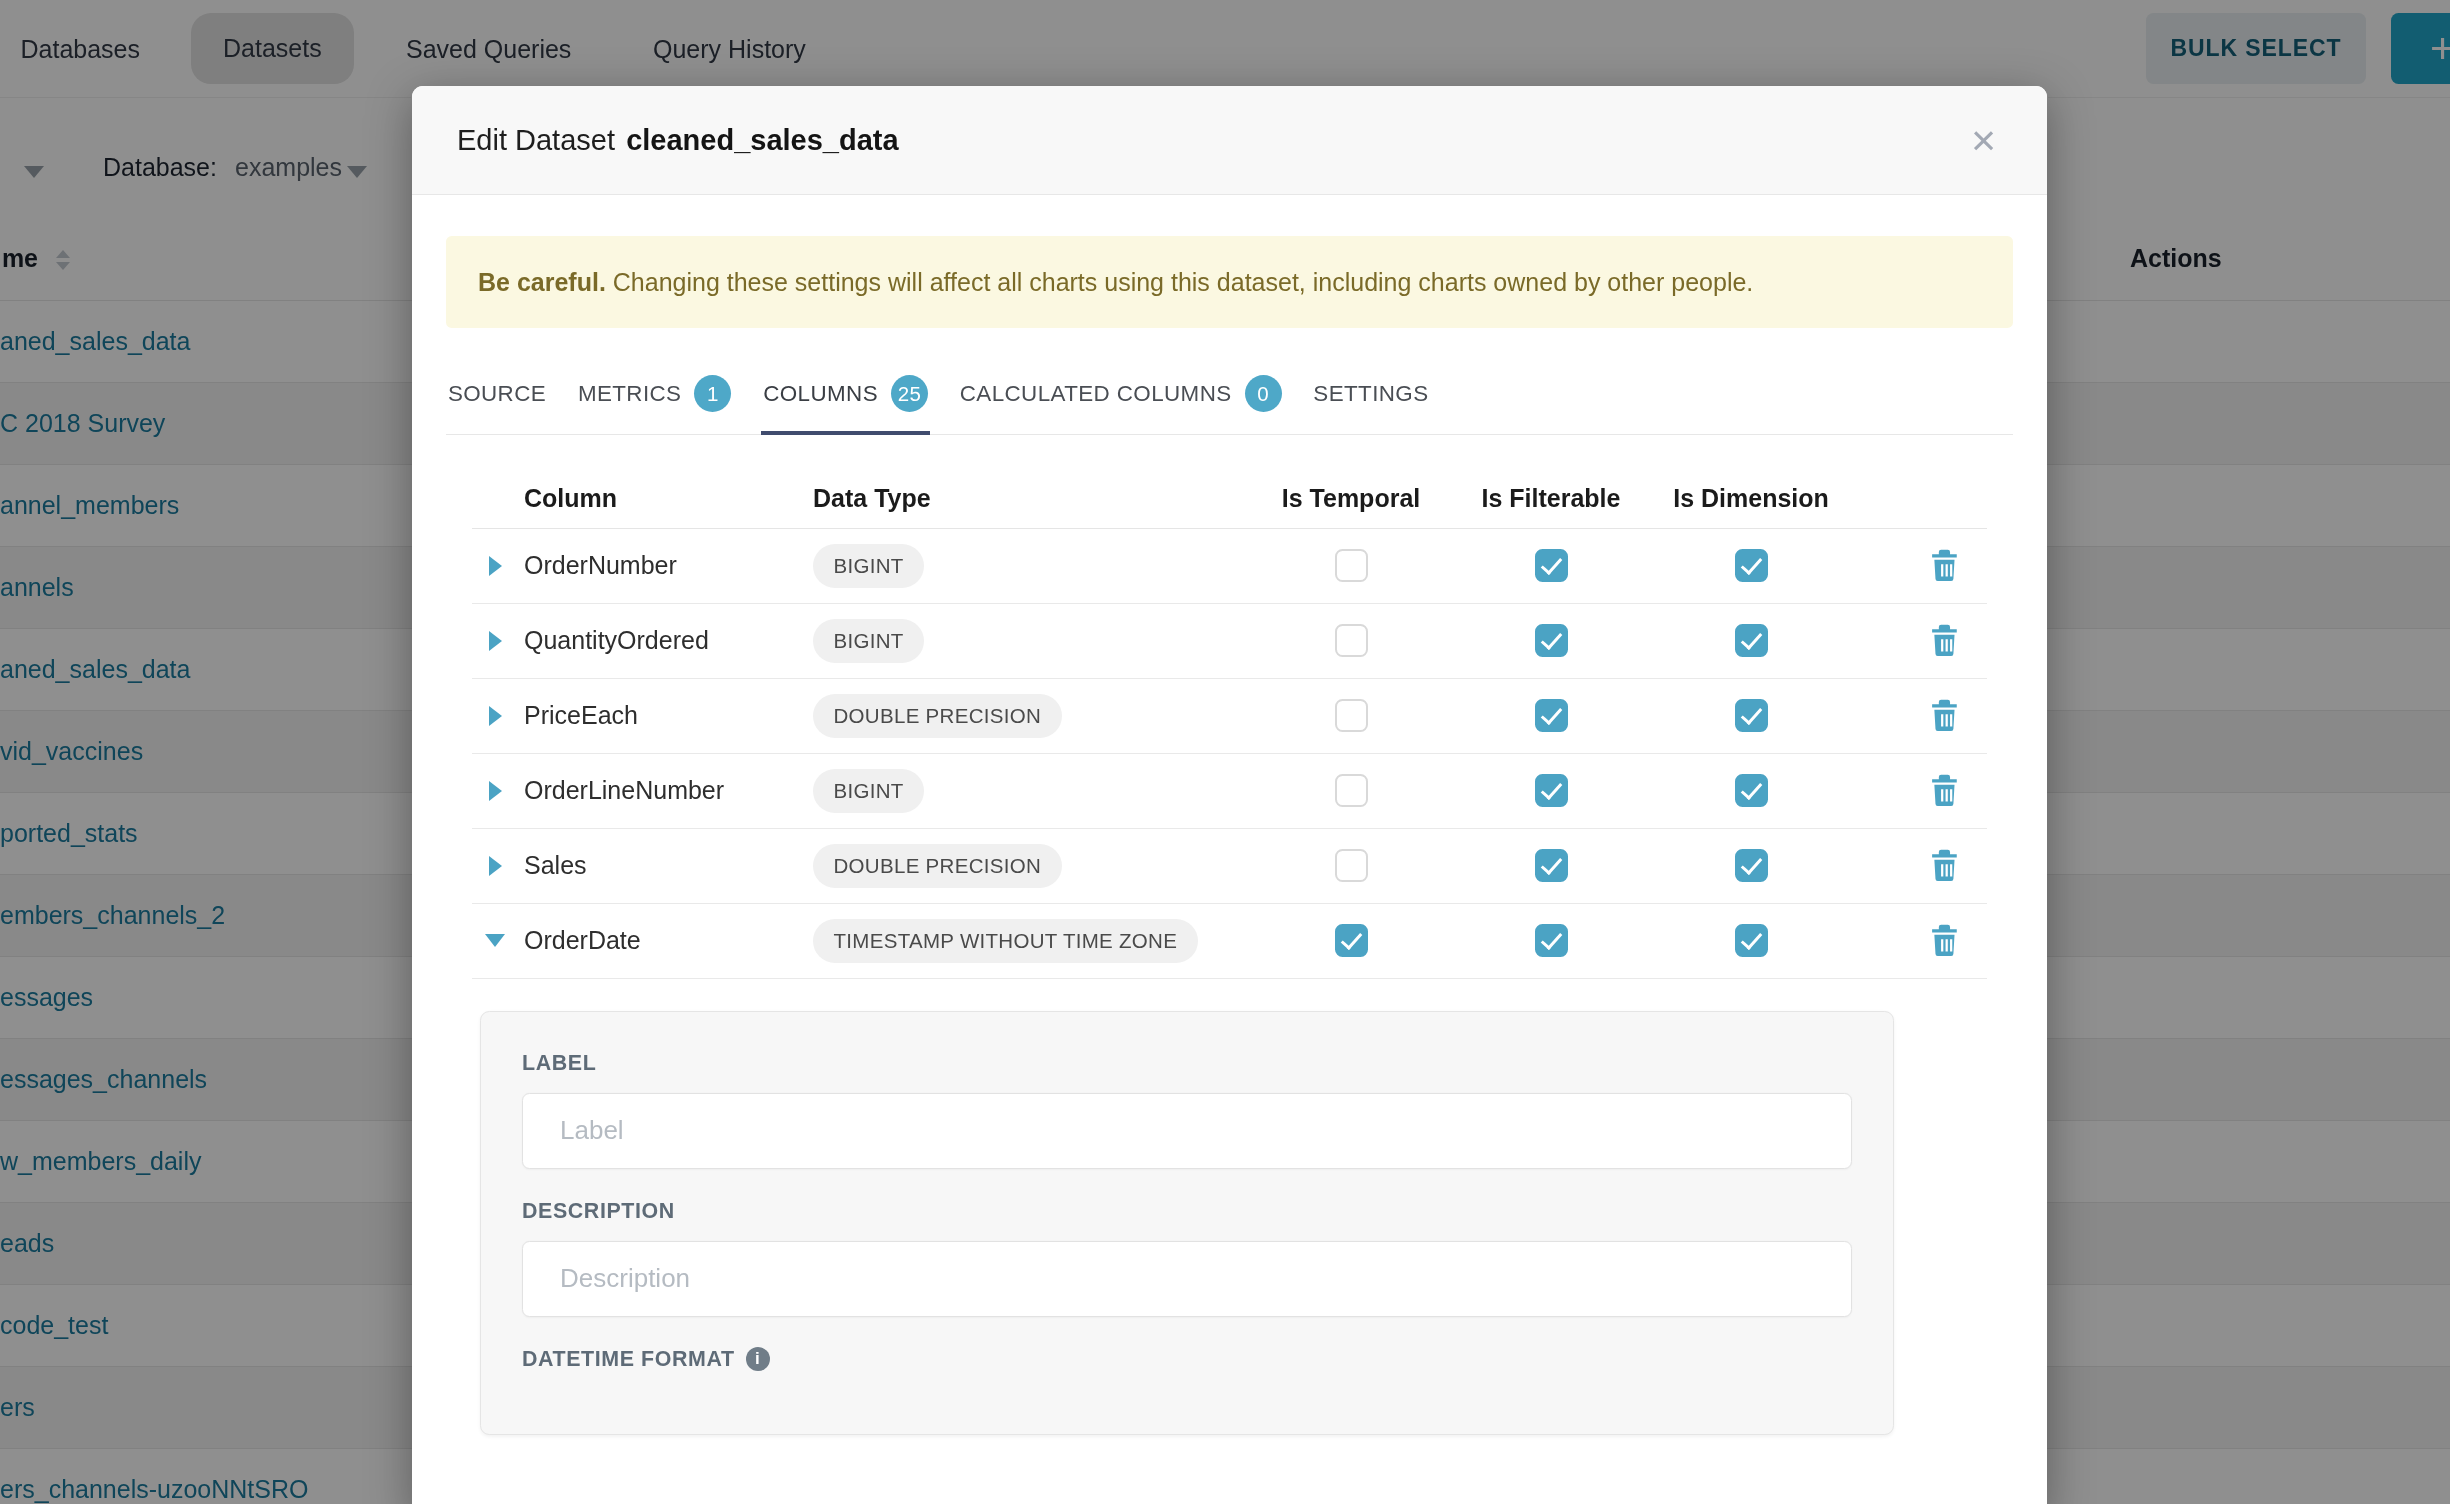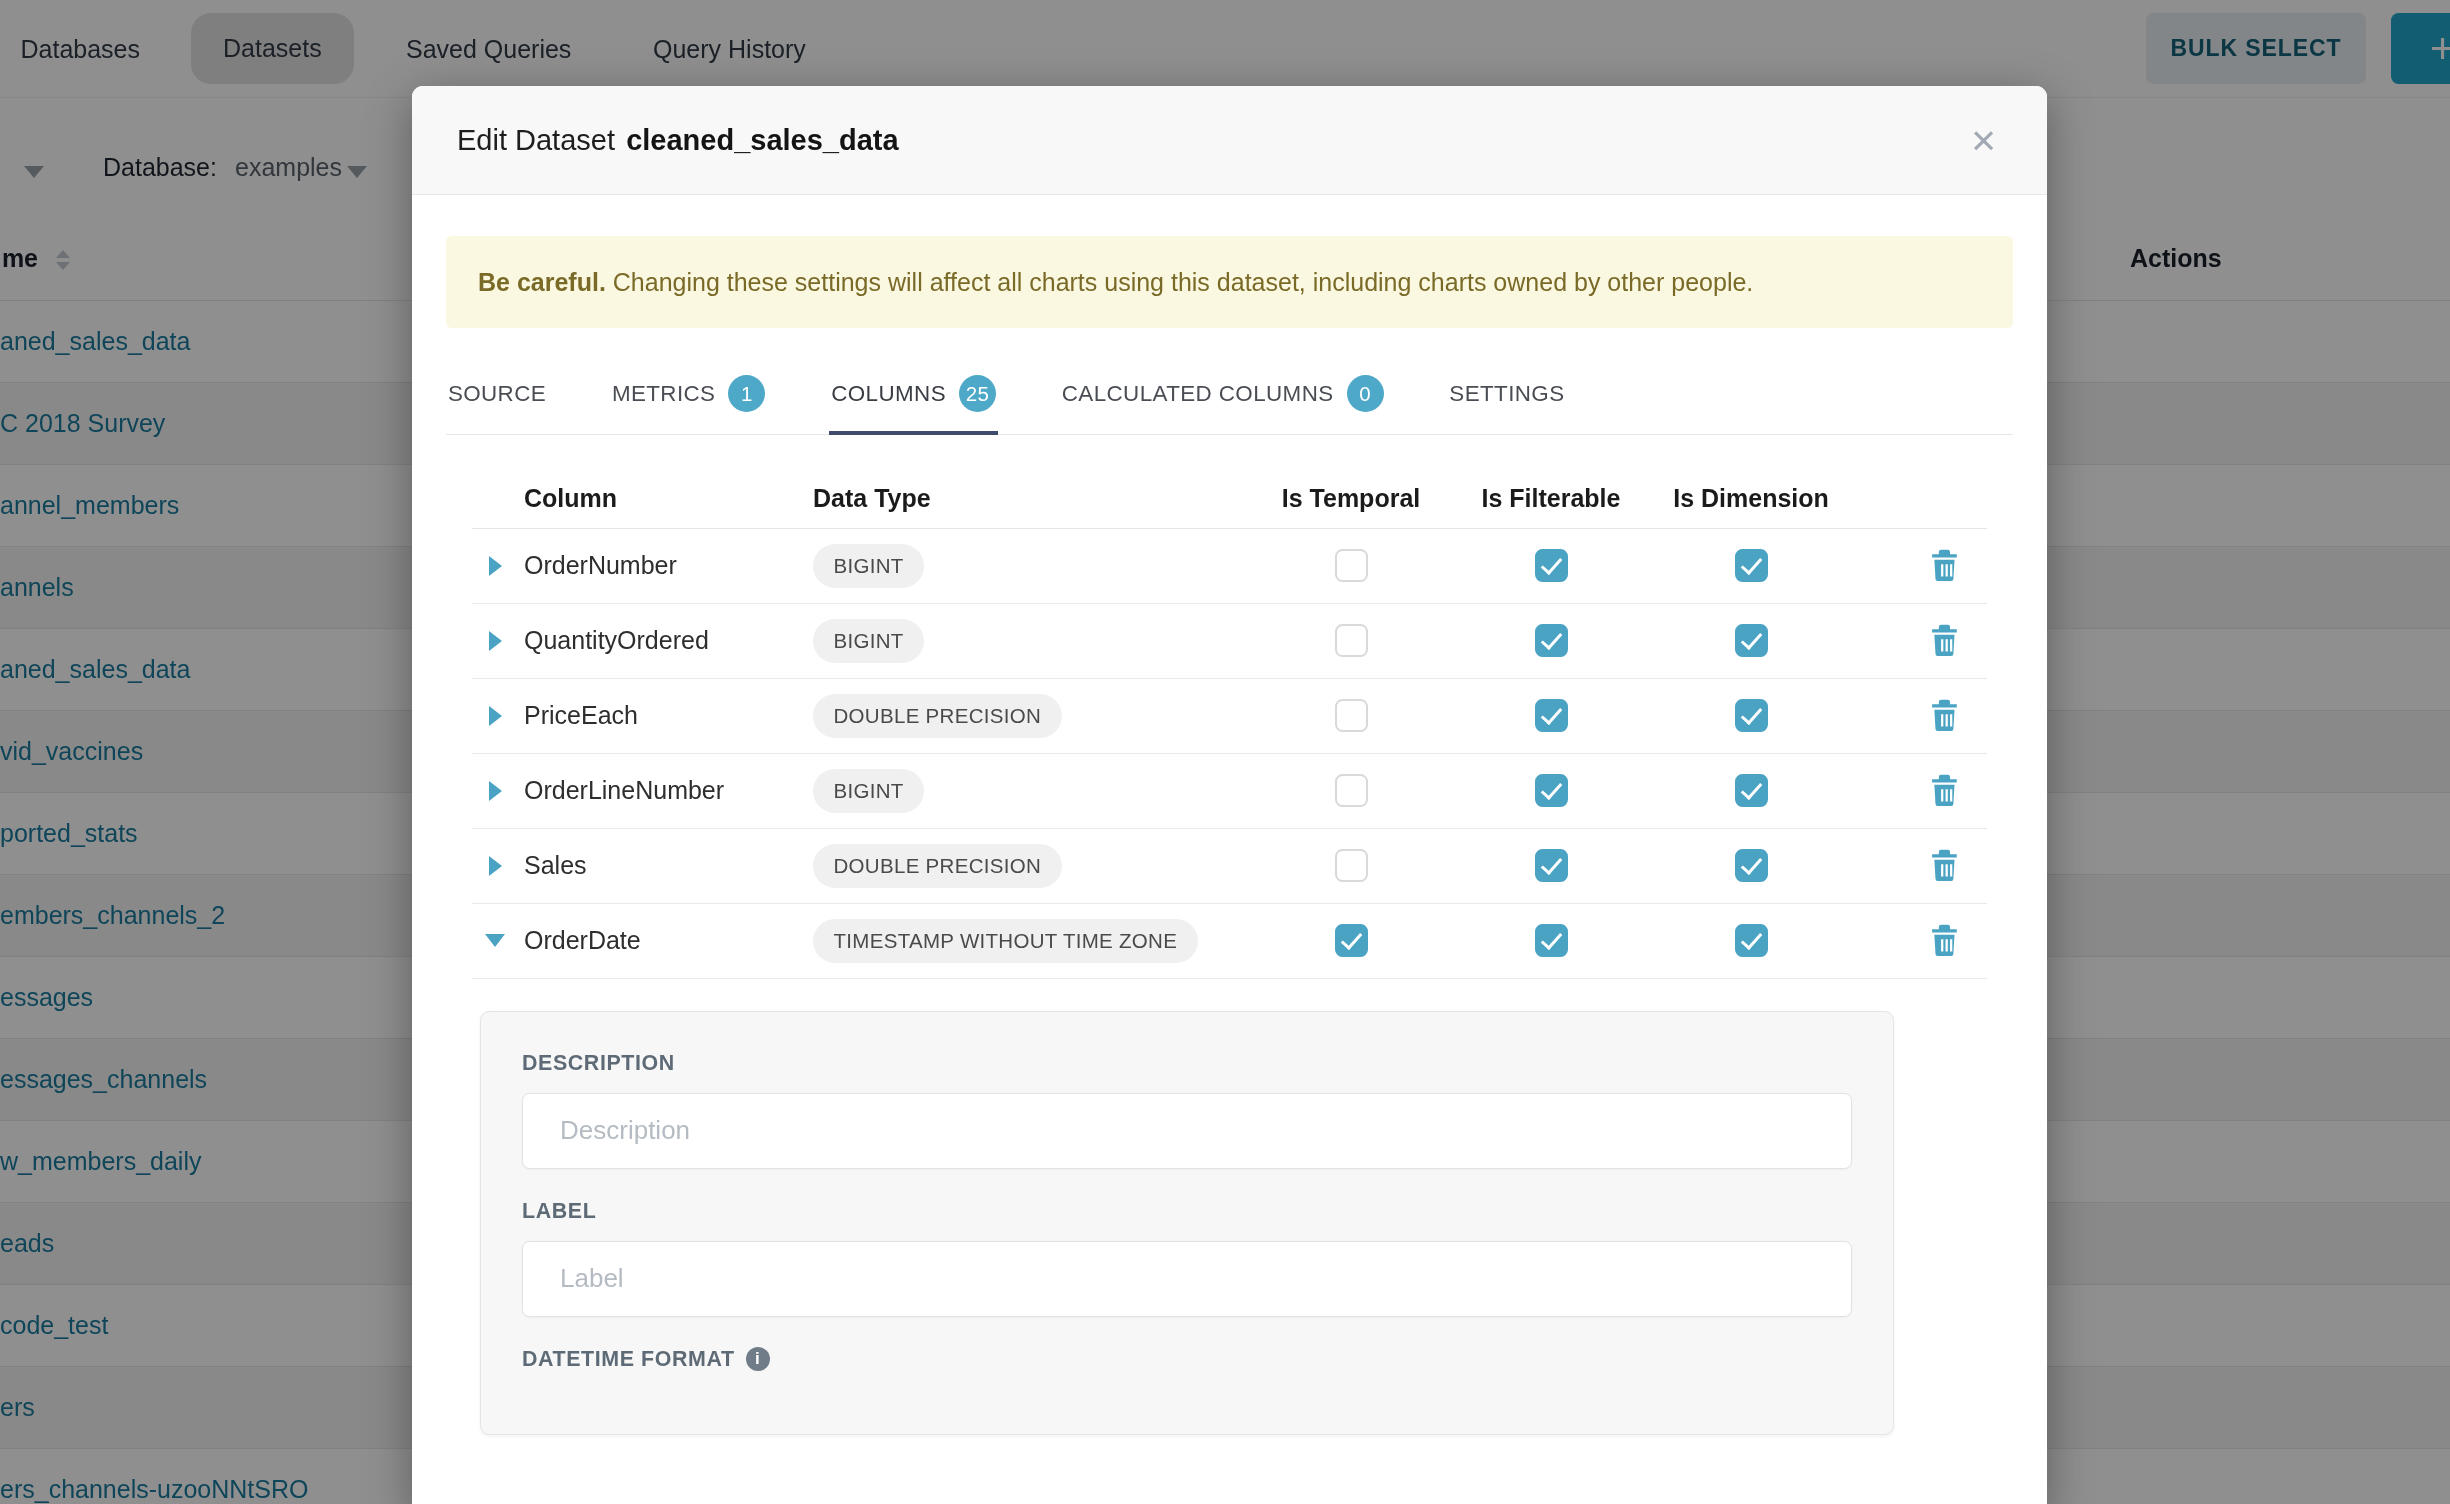--- a/index.html
+++ b/index.html
@@ -40,21 +40,21 @@
   .modal{position:absolute;left:412px;top:86px;width:1635px;height:1426px;background:#fff;border-radius:11.2px 11.2px 0 0;
          box-shadow:0 11.2px 45px rgba(0,0,0,0.35);}
   .modal-header{height:108px;background:#f8f8f8;border-bottom:0.9px solid #e7e7e7;border-radius:11.2px 11.2px 0 0;
                 display:flex;align-items:center;padding:0 45px;}
   .mh-prefix{font-size:29px;color:#1e1e1e;}
   .mh-name{font-size:29px;color:#141414;font-weight:700;margin-left:11.2px;}
   .mh-close{margin-left:auto;font-size:43px;color:#a3a9b4;line-height:1;cursor:pointer;background:none;border:none;font-family:inherit;}
   .modal-body{padding:41px 34px 0 34px;}
   .banner{background:#fbf8e1;border-radius:5.6px;padding:28px 32px;font-size:25px;color:#7a6a28;line-height:1.45;}
   .banner b{font-weight:700;}
-  .tabs{margin-top:32px;display:flex;gap:62px;border-bottom:0.9px solid #e7e7e7;}
+  .tabs{margin-top:32px;display:flex;gap:28px;border-bottom:0.9px solid #e7e7e7;}
   .tab{display:flex;align-items:center;gap:13px;padding:15px 1.9px 18.6px 1.9px;font-size:22.4px;letter-spacing:0.4px;color:#4a4e54;
        border-bottom:4.7px solid transparent;margin-bottom:-0.9px;cursor:pointer;}
   .tab.active{border-bottom-color:#404c6e;color:#3a3e44;}
   .badge{min-width:37px;height:37px;border-radius:18.6px;background:#4ea8c8;color:#fff;font-size:20.5px;
          display:flex;align-items:center;justify-content:center;padding:0 5.6px;box-sizing:border-box;}
   .badge:empty{display:none;}
 
   .cols-table{margin:35px 26px 0 26px;}
   .ct-row{display:grid;grid-template-columns:52px 289px 438px 200px 200px 200px 1fr 84px;align-items:center;}
   .ct-head{height:58px;border-bottom:0.9px solid #e5e5e5;}
@@ -336,29 +336,29 @@
                   <path fill="#4ba3c4" d="M9 0h6a2 2 0 0 1 2 2v2h6v3H1V4h6V2a2 2 0 0 1 2-2zm-6 9h18l-1 17a2 2 0 0 1-2 2H6a2 2 0 0 1-2-2L3 9zm6 4v11h2V13H9zm4 0v11h2V13h-2zm4 0v11h2V13h-2z" transform="scale(0.96)"></path>
                 </svg>
               </span>
           </div>
         </div>
       </div>
 
       <div class="edit-panel">
         <div class="field">
           <div class="f-label">
+              <span>LABEL</span>
+            </div>
+          <input class="f-input" type="text" placeholder="Label" style="">
+        </div>
+        <div class="field">
+          <div class="f-label">
               <span>DESCRIPTION</span>
             </div>
           <input class="f-input" type="text" placeholder="Description" style="">
-        </div>
-        <div class="field">
-          <div class="f-label">
-              <span>LABEL</span>
-            </div>
-          <input class="f-input" type="text" placeholder="Label" style="">
         </div>
         <div class="field">
           <div class="f-label">
             <span>DATETIME FORMAT</span>
             <span class="info-icon">i</span>
           </div>
         </div>
       </div>
     </div>
   </div>

